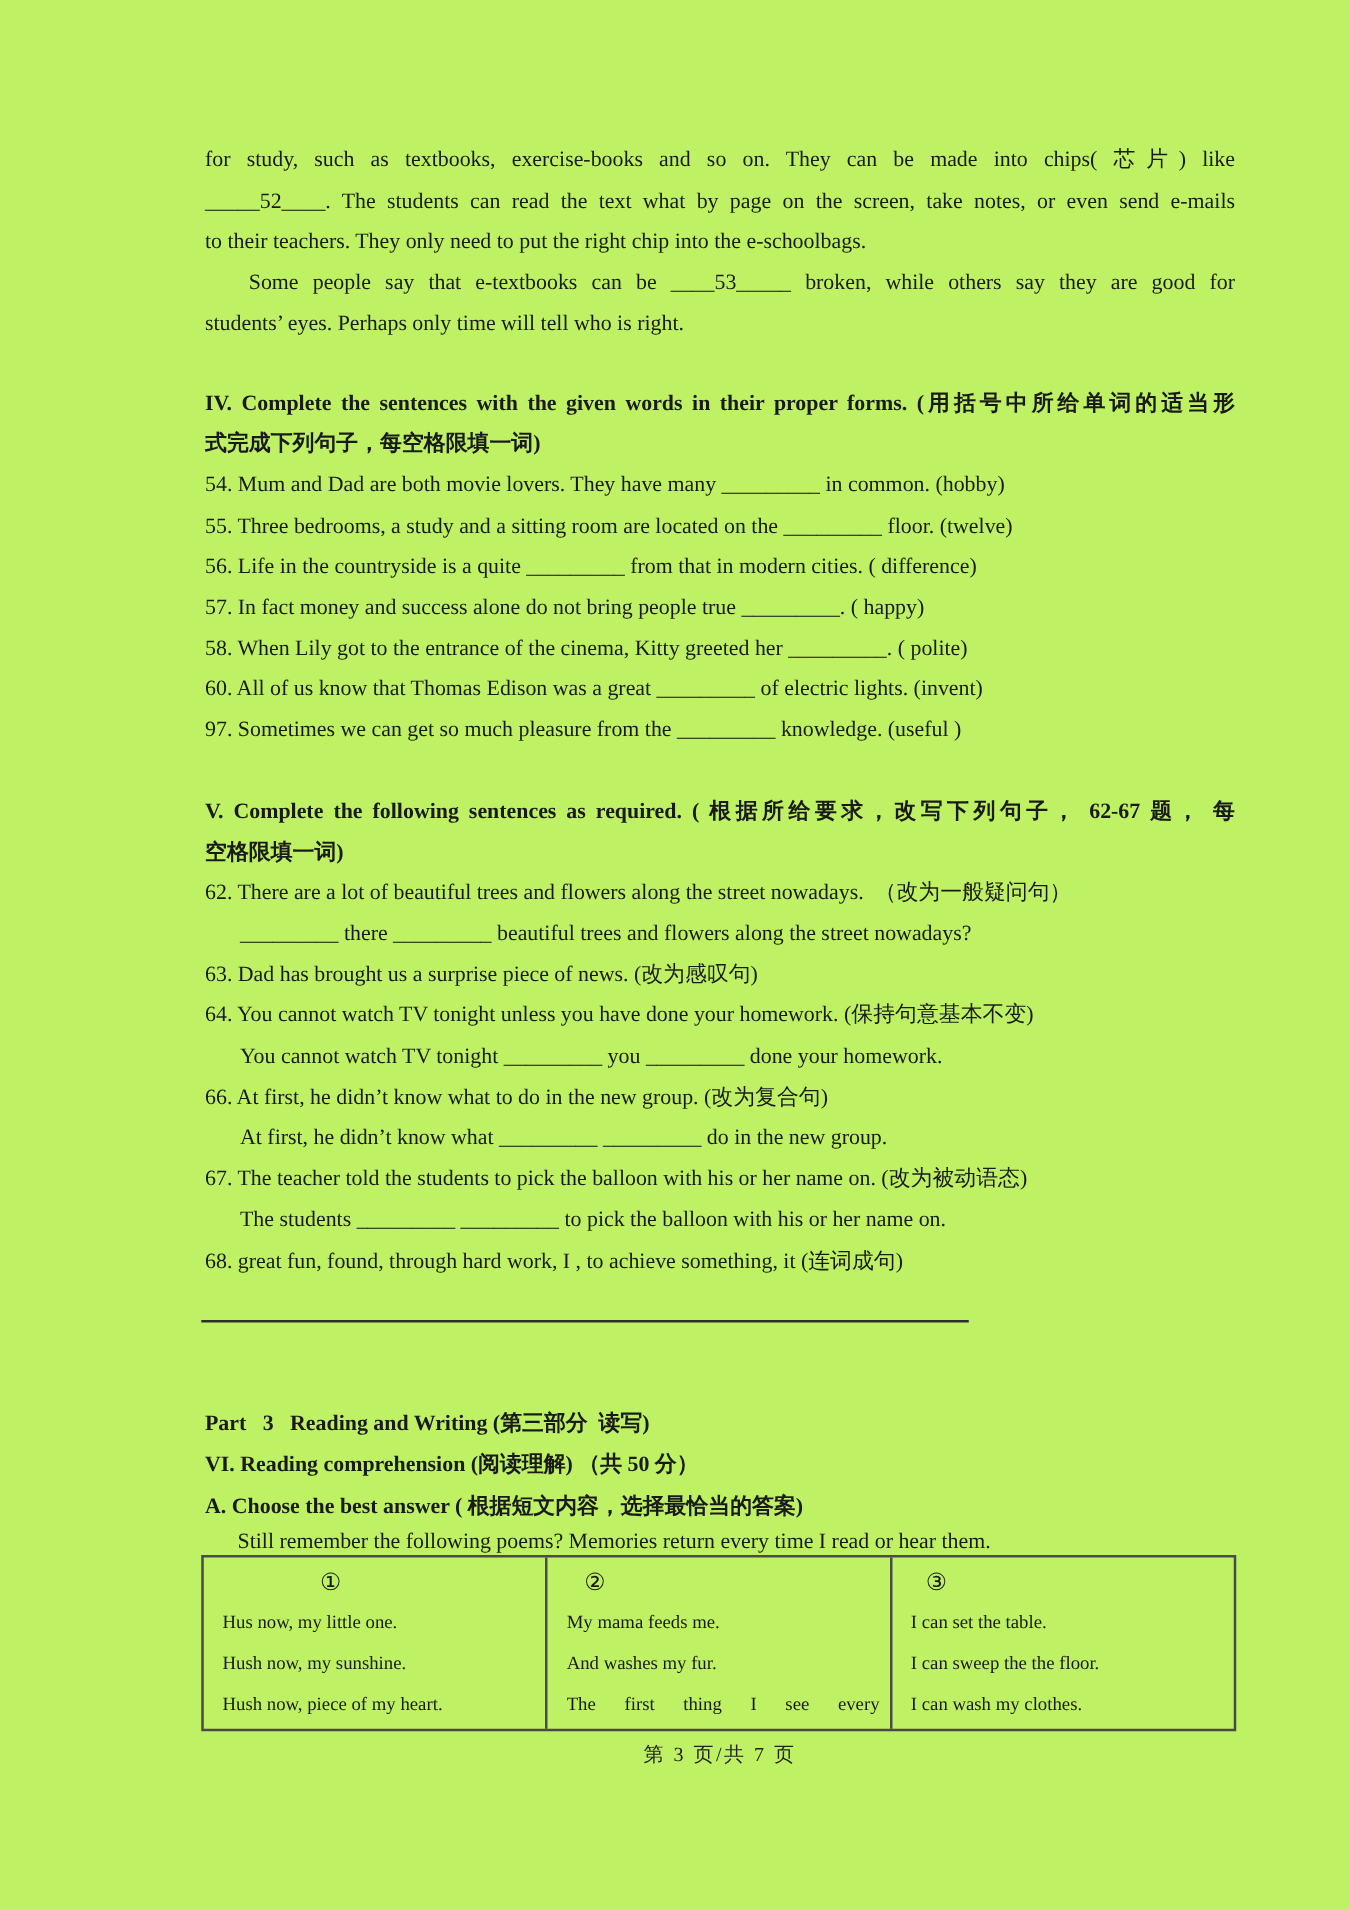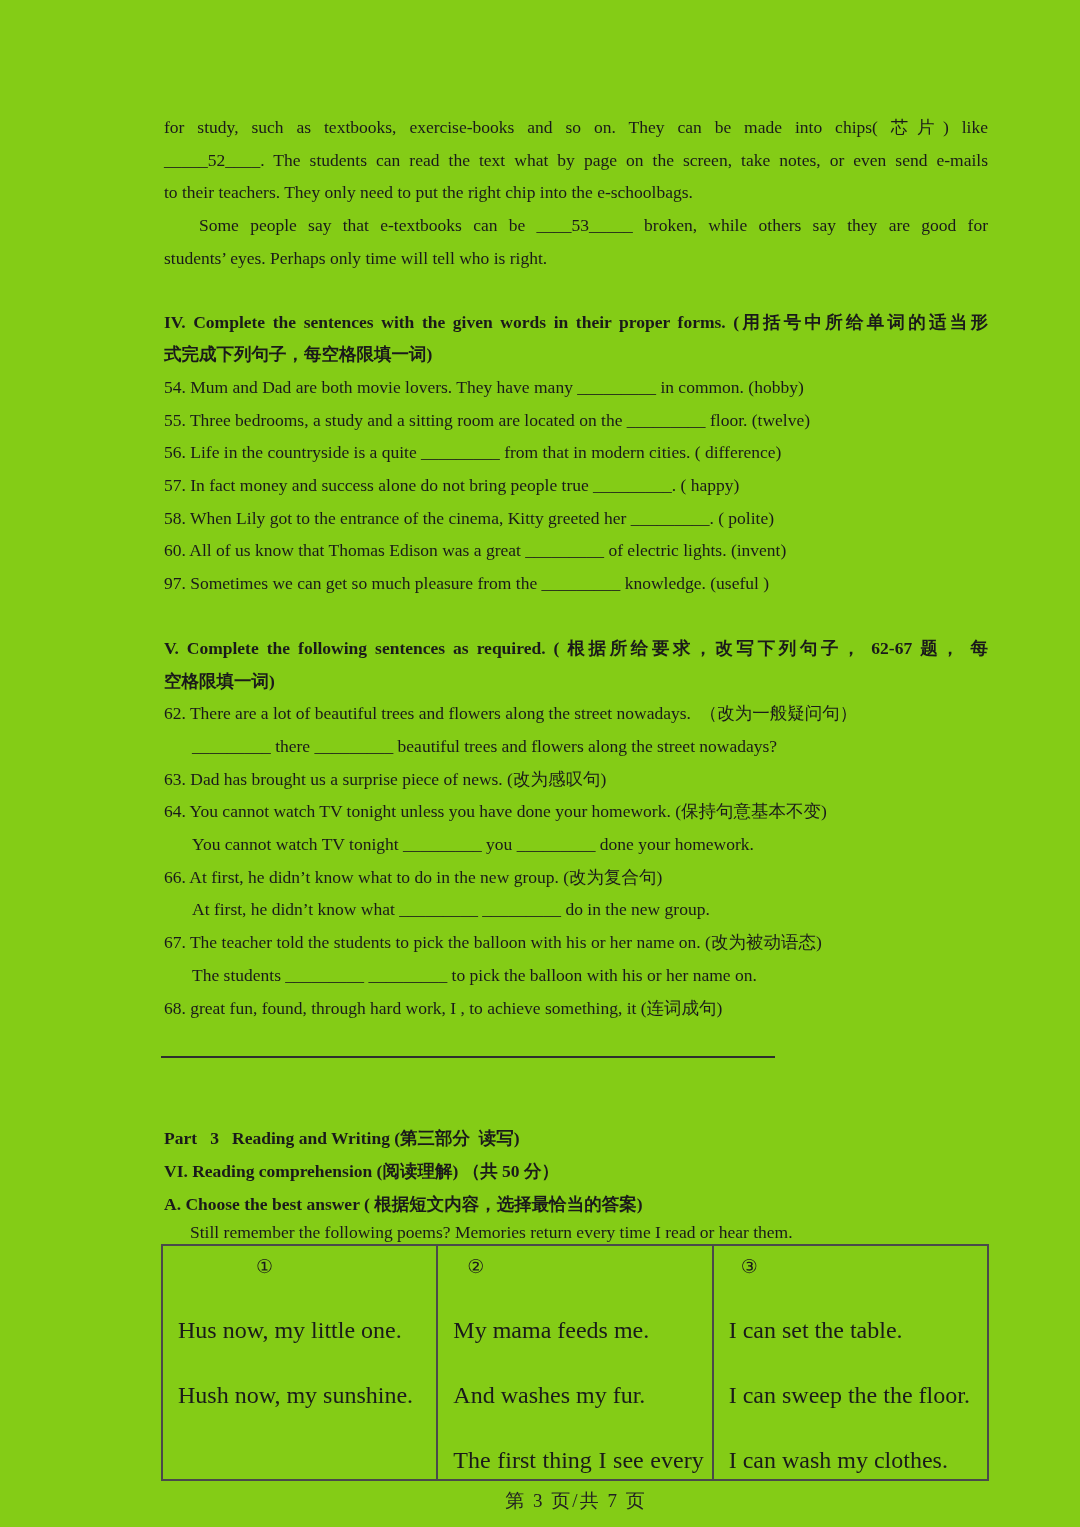--- a/index.html
+++ b/index.html
@@ -1,19 +1,19 @@
 <!DOCTYPE html>
 <html><head>
 <meta charset="utf-8">
 <style>
   html,body { margin:0; padding:0; background:#ffffff; }
   .page {
     position:relative;
     width:1080px; height:1527px;
-    background:#84cc16;
+    background:#bef264;
     overflow:hidden;
     font-family:"Liberation Serif","DejaVu Serif",serif;
     color:#1a1a1a;
   }
   .content { position:absolute; left:164px; top:111px; width:824px; }
   .line { font-size:17.5px; line-height:32.7px; white-space:pre-wrap; }
   .fill { text-align:justify; text-align-last:justify; white-space:normal; }
   .bold { font-weight:bold; }
   .indent-para { text-indent:35px; }
   .indent-ans { padding-left:28px; }
@@ -31,25 +31,25 @@
     display:flex; width:828px; margin-left:-3px;
     border:2px solid #4a4a4a; box-sizing:border-box;
     margin-top:0;
   }
   .poem-col { flex:1; padding:6px 8px 2px 15px; box-sizing:border-box; }
   .poem-col + .poem-col { border-left:2px solid #4a4a4a; }
   .poem-head { line-height:30px; font-size:19px; white-space:pre-wrap; }
   .poem-col:nth-child(1) .poem-head { padding-left:78px; }
   .poem-col:nth-child(2) .poem-head { padding-left:14px; }
   .poem-col:nth-child(3) .poem-head { padding-left:12px; }
-  .poem-line { font-size:24px; line-height:33px; white-space:pre-wrap;margin-top:32px; }
+  .poem-line { font-size:15px; line-height:33px; white-space:pre-wrap; }
   .justify-last { text-align:justify; text-align-last:justify; white-space:normal; }
   .footer-line {
     margin-top:9px; text-align:center;
-    font-size:19px; line-height:22px; letter-spacing:2px;
+    font-size:16px; line-height:22px; letter-spacing:2px;
     color:#222222;
   }
 </style>
 </head>
 <body>
 
 <div class="page">
   <div class="content">
 
     <div id="cloze">
@@ -102,20 +102,21 @@
     <div class="line bold center">Part   3   Reading and Writing (第三部分  读写)</div>
     <div class="line bold">VI. Reading comprehension (阅读理解) （共 50 分）</div>
     <div class="line bold">A. Choose the best answer ( 根据短文内容，选择最恰当的答案)</div>
     <div class="intro-line indent-intro">Still remember the following poems? Memories return every time I read or hear them.</div>
 
     <div class="poems-table" id="poemsTable">
         <div class="poem-col">
           <div class="poem-head">①</div>
           <div class="poem-line">Hus now, my little one.</div>
           <div class="poem-line">Hush now, my sunshine.</div>
+          <div class="poem-line">Hush now, piece of my heart.</div>
         </div>
         <div class="poem-col">
           <div class="poem-head">②</div>
           <div class="poem-line">My mama feeds me.</div>
           <div class="poem-line">And washes my fur.</div>
           <div class="poem-line justify-last">The first thing I see every</div>
         </div>
         <div class="poem-col">
           <div class="poem-head">③</div>
           <div class="poem-line">I can set the table.</div>

